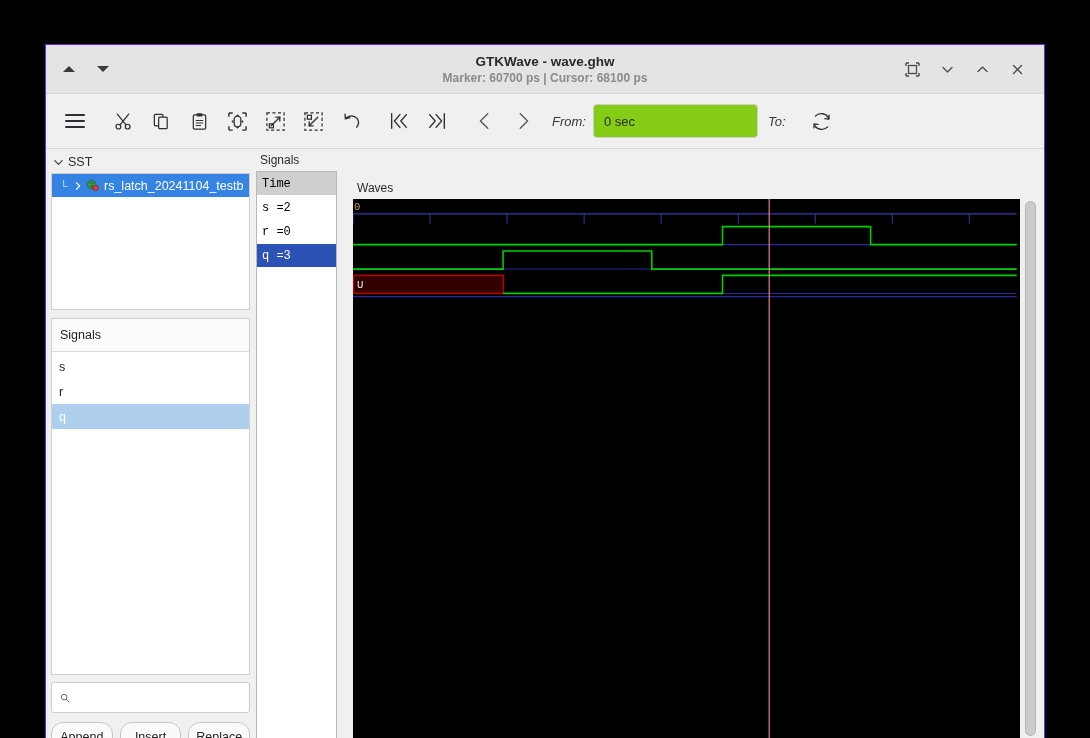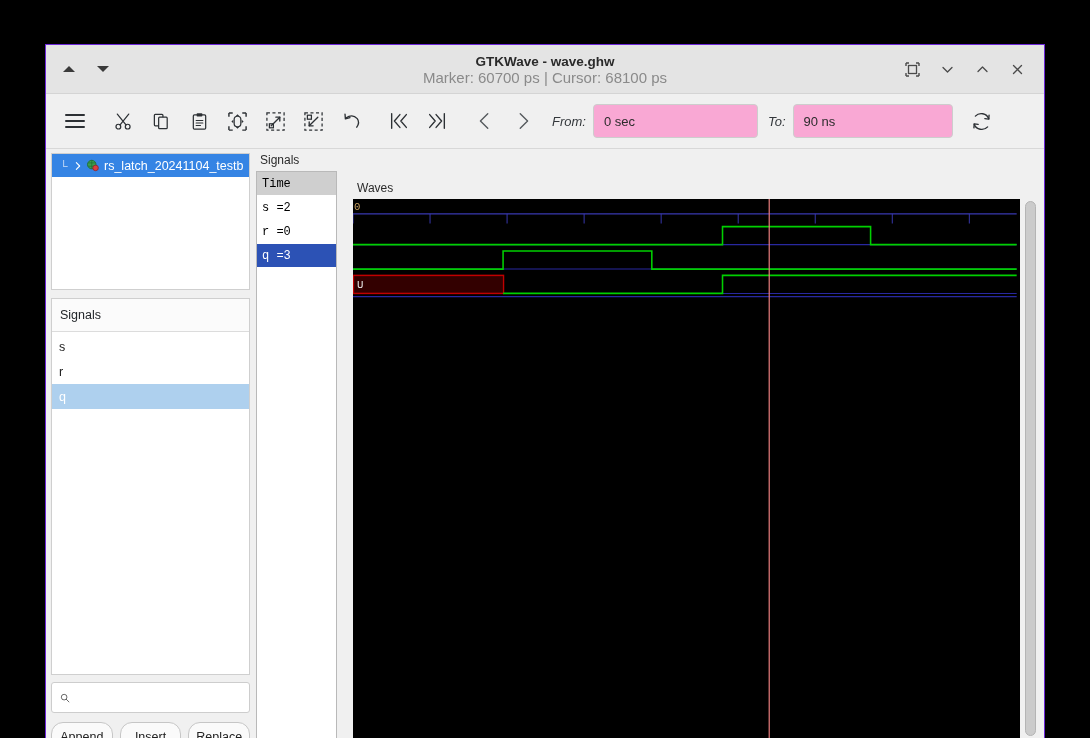--- a/index.html
+++ b/index.html
@@ -68,24 +68,25 @@
     justify-content: center;
     pointer-events: none;
   }
   .tb-title {
     font-size: 13.5px;
     font-weight: bold;
     color: #2a2a2a;
     line-height: 16px;
   }
   .tb-sub {
-    font-size: 15px;
+    font-size: 12px;
     color: #8a8a8a;
     line-height: 14px;
     margin-top: 1px;
+    font-weight: bold;
   }
   .tb-right {
     margin-left: auto;
     display: flex;
     align-items: center;
     gap: 13px;
     padding-right: 16px;
     z-index: 2;
   }
   .wbtn {
@@ -116,21 +117,21 @@
   .tsep { width: 10px; }
   .tlabel {
     font-size: 13px;
     color: #33373b;
     margin: 0 7px 0 10px;
     white-space: nowrap;
     font-style: italic;
   }
   .tinput {
     height: 34px;
-    background: #f9a8d4;
+    background: #84cc16;
     border: 1px solid #cdcdcd;
     border-radius: 4px;
     font-size: 13px;
     color: #2c2c2c;
     padding: 0 10px;
     box-sizing: border-box;
     font-family: "Liberation Sans", sans-serif;
     outline: none;
   }
   #from-input { width: 165px; }
@@ -531,38 +532,43 @@
     <div class="tbtn">
       <svg width="22" height="22" viewBox="0 0 24 24">
         <path d="M9 4l8 8-8 8" fill="none" stroke="#55595d" stroke-width="1.5" stroke-linecap="round" stroke-linejoin="round"></path>
       </svg>
     </div>
 
     <span class="tlabel">From:</span>
     <input id="from-input" class="tinput" type="text" value="0 sec" style="">
 
     <span class="tlabel">To:</span>
-    <input id="to-input" class="tinput" type="text" value="90 ns" style="">
 
     <div class="tsep"></div>
 
     <div class="tbtn">
       <svg width="23" height="23" viewBox="0 0 24 24">
         <path d="M19.6 9.2A8.4 8.4 0 0 0 5.6 6.4" fill="none" stroke="#2c3034" stroke-width="1.4" stroke-linecap="round"></path>
         <path d="M4.4 14.8a8.4 8.4 0 0 0 14 2.8" fill="none" stroke="#2c3034" stroke-width="1.4" stroke-linecap="round"></path>
         <path d="M19.9 5.3l-0.3 4.2-4.1-0.5" fill="none" stroke="#2c3034" stroke-width="1.4" stroke-linecap="round" stroke-linejoin="round"></path>
         <path d="M4.1 18.7l0.3-4.2 4.1 0.5" fill="none" stroke="#2c3034" stroke-width="1.4" stroke-linecap="round" stroke-linejoin="round"></path>
       </svg>
     </div>
   </div>
 
   <div class="body">
 
     <div class="leftcol">
 
+      <div class="sst-header">
+        <svg width="11" height="11" viewBox="0 0 12 12" class="chev">
+          <path d="M2 4l4 4 4-4" fill="none" stroke="#3a3a3a" stroke-width="1.3" stroke-linecap="round" stroke-linejoin="round"></path>
+        </svg>
+        <span>SST</span>
+      </div>
 
       <div class="sst-tree">
 
 
         <div class="tree-row sel">
           <span class="indent dash-guide" style="width:12px;text-align:center;">└</span>
           <svg width="10" height="10" viewBox="0 0 12 12" class="tree-exp" style="margin-right:1px;">
             <path d="M4 2l4 4-4 4" fill="none" stroke="#ffffff" stroke-width="1.3" stroke-linecap="round" stroke-linejoin="round"></path>
           </svg>
           <svg class="ico-module" viewBox="0 0 14 14">

